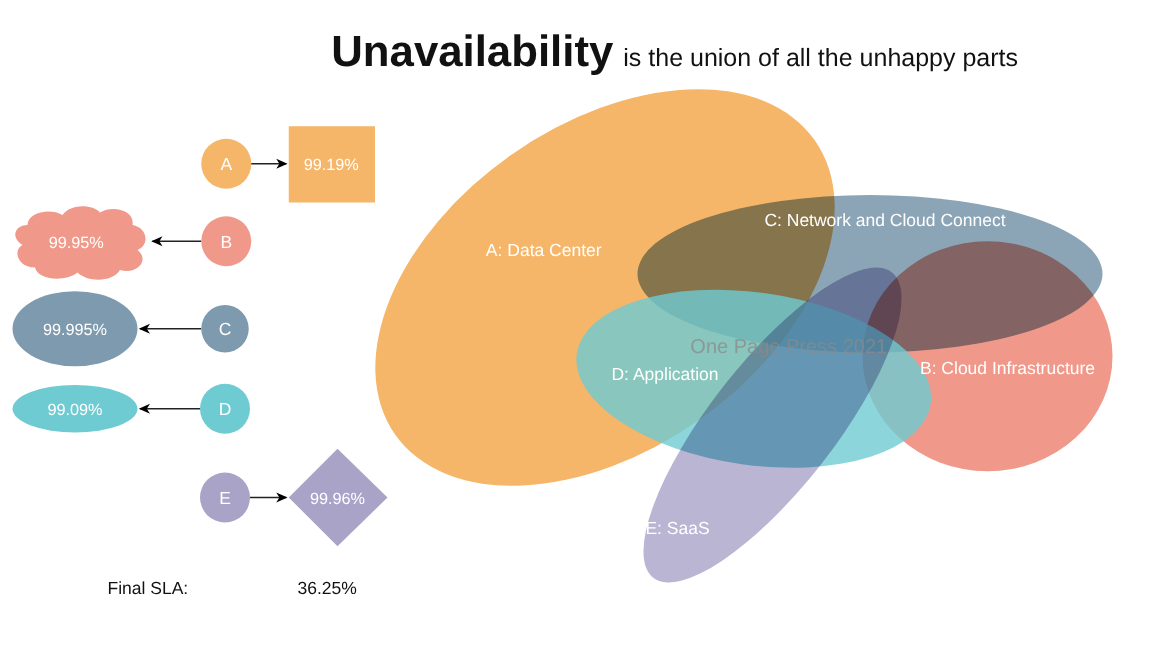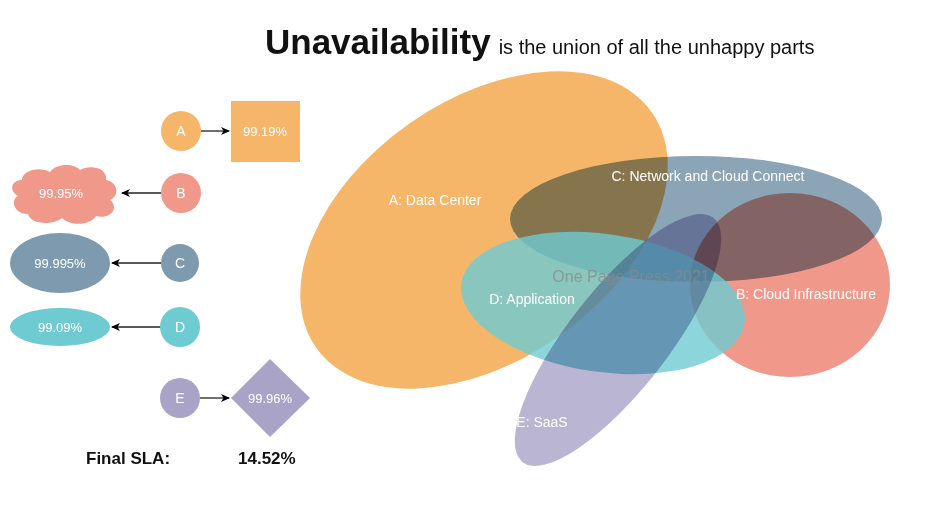--- a/index.html
+++ b/index.html
@@ -2,21 +2,21 @@
 <html><head>
   <meta charset="utf-8">
   <style>
     html, body { margin: 0; padding: 0; background: #ffffff; }
     body { width: 931px; height: 518px; position: relative; overflow: hidden; font-family: "Liberation Sans", sans-serif; }
     #title { position: absolute; left: 265px; top: 22px; white-space: nowrap; color: #111; }
     #title .bold { font-weight: bold; font-size: 35px; }
     #title .rest { font-size: 20px; margin-left: 8px; }
     svg#canvas { position: absolute; left: 0; top: 0; }
     .lbl { fill: #ffffff; font-family: "Liberation Sans", sans-serif; }
-    .final { position: absolute; top: 449px; font-weight: bold; font-size: 17px; color: #111; font-family: "Liberation Sans", sans-serif; }
+    .final { position: absolute; top: 462px; font-weight: normal; font-size: 14px; color: #111; font-family: "Liberation Sans", sans-serif; }
   </style>
 </head>
 <body>
 
 <div id="title">
   <span class="bold">Unavailability</span><span class="rest">is the union of all the unhappy parts</span>
 </div>
 
 <svg id="canvas" width="931" height="518" viewBox="0 0 931 518">
   <defs>
@@ -76,13 +76,13 @@
   <text x="631" y="282" font-size="16" text-anchor="middle" fill="#8a8a8a" fill-opacity="0.75" font-family="Liberation Sans, sans-serif">One Page Press 2021</text>
 
   <text class="lbl" x="435" y="205" font-size="14" text-anchor="middle">A: Data Center</text>
   <text class="lbl" x="708" y="181" font-size="14" text-anchor="middle">C: Network and Cloud Connect</text>
   <text class="lbl" x="532" y="304" font-size="14" text-anchor="middle">D: Application</text>
   <text class="lbl" x="806" y="299" font-size="14" text-anchor="middle">B: Cloud Infrastructure</text>
   <text class="lbl" x="542" y="427" font-size="14" text-anchor="middle">E: SaaS</text>
 </svg>
 
 <div class="final" style="left:86px;">Final SLA:</div>
-<div class="final" style="left:238px;">14.52%</div>
+<div class="final" style="left:238px;">36.25%</div>
 
 </body></html>

